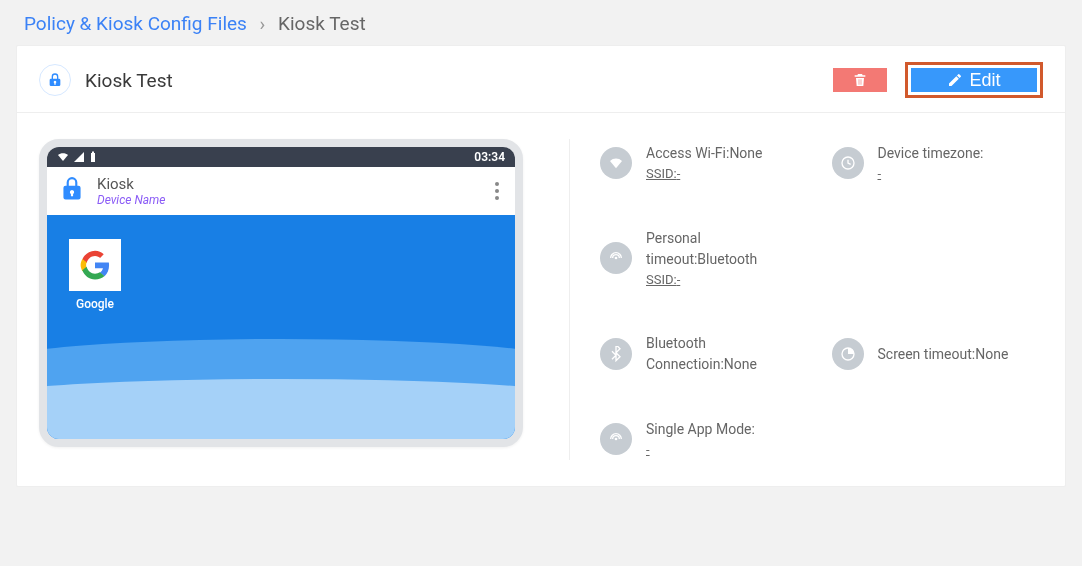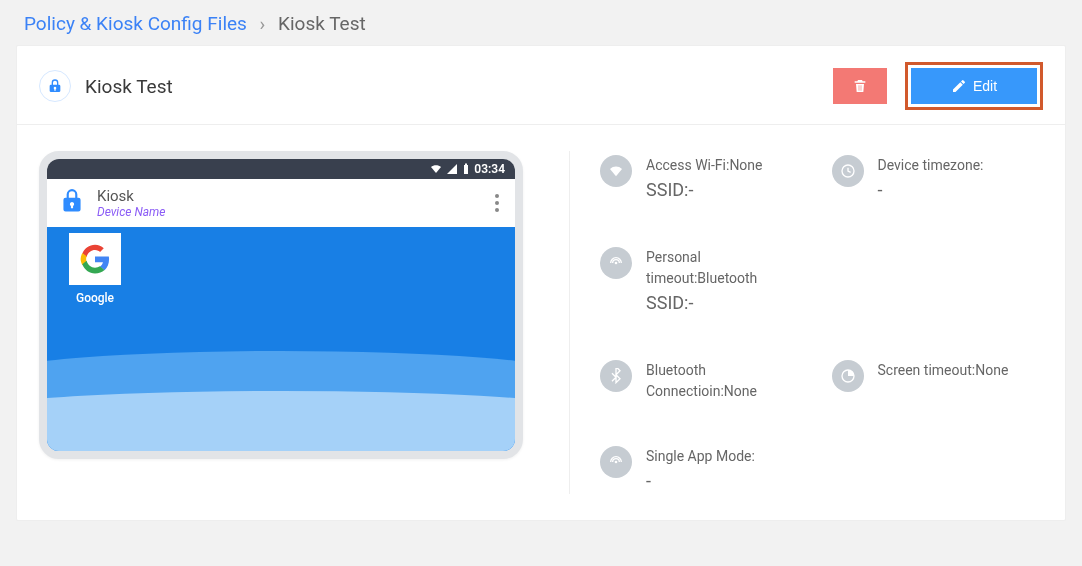--- a/index.html
+++ b/index.html
@@ -40,22 +40,22 @@
     width: 32px; height: 32px;
     border-radius: 50%;
     border: 1px solid #d6e8ff;
     display: flex; align-items: center; justify-content: center;
     margin-right: 14px;
     flex-shrink: 0;
   }
   .lock-badge svg { width: 16px; height: 16px; }
   .title { font-size: 19px; color: #3a3a3a; flex: 1; }
   .btn {
-    border: none; color: #fff; font-size: 14px;
-    height: 36px; display: inline-flex; align-items: center; justify-content: center;
+    border: none; color: #fff; font-size: 18px;
+    height: 24px; display: inline-flex; align-items: center; justify-content: center;
     cursor: pointer; gap: 6px;
   }
   .btn-delete { background: #f37974; width: 54px; margin-right: 18px; }
   .edit-wrap { border: 3px solid #d1592c; padding: 3px; }
   .btn-edit { background: #3798fb; width: 126px; }
   .btn svg { width: 16px; height: 16px; fill: #fff; }
 
   .card-body {
     display: flex;
     padding: 26px 22px 26px 22px;
@@ -73,21 +73,21 @@
     overflow: hidden;
     position: relative;
   }
   .statusbar {
     background: #39404e;
     color: #fff;
     font-size: 12px;
     height: 20px;
     display: flex;
     align-items: center;
-    justify-content: flex-end;
+    justify-content: space-between;
     padding: 0 10px;
     gap: 4px;
     font-weight: 600;
   }
   .statusbar .icons { display: flex; gap: 4px; align-items: center; }
   .appbar {
     background: #fff;
     display: flex; align-items: center;
     padding: 8px 12px;
     gap: 12px;
@@ -107,21 +107,21 @@
     background: #187fe5;
     overflow: hidden;
   }
   .wave1, .wave2 {
     position: absolute; left:-10%; right:-10%;
     border-radius: 50% 50% 0 0 / 20% 20% 0 0;
   }
   .wave1 { bottom:-10px; height:110px; background:#4fa3f0; }
   .wave2 { bottom:-20px; height:80px; background:#a5d1f8; }
   .app-icon {
-    position: absolute; top: 6px; left: 14px;
+    position: absolute; top: 24px; left: 14px;
     width: 68px; text-align: center;
   }
   .app-tile {
     width: 52px; height: 52px; background:#fff; margin:0 auto 6px auto;
     display:flex; align-items:center; justify-content:center;
   }
   .app-name { color:#fff; font-size:12px; font-weight:500; }
 
   
   .vline { width:1px; background:#eee; align-self: stretch; }
@@ -129,30 +129,30 @@
     flex: 1;
     display: grid;
     grid-template-columns: 1fr 1fr;
     grid-auto-rows: min-content;
     column-gap: 20px;
     row-gap: 44px;
     padding-top: 4px;
     align-content: start;
   }
   .sett {
-    display: flex; gap: 14px; align-items: flex-start;
+    display: flex; gap: 14px; align-items: center;
   }
   .sicon {
     width: 32px; height: 32px; border-radius:50%;
     background:#c6ccd2; flex-shrink:0;
     display:flex; align-items:center; justify-content:center;
   }
   .sicon svg { width:16px; height:16px; fill:#fff; }
   .stxt { font-size:14px; color:#666; line-height:1.5; }
-  .stxt .sub { font-size:18px; }
+  .stxt .sub { font-size:13px;text-decoration:underline; }
 
   .span2 { grid-column: 1 / 2; }
 </style>
 </head>
 <body>
 
 <div class="breadcrumb">
   <a href="#">Policy &amp; Kiosk Config Files</a>
   <span class="sep">›</span>
   <span class="current">Kiosk Test</span>

